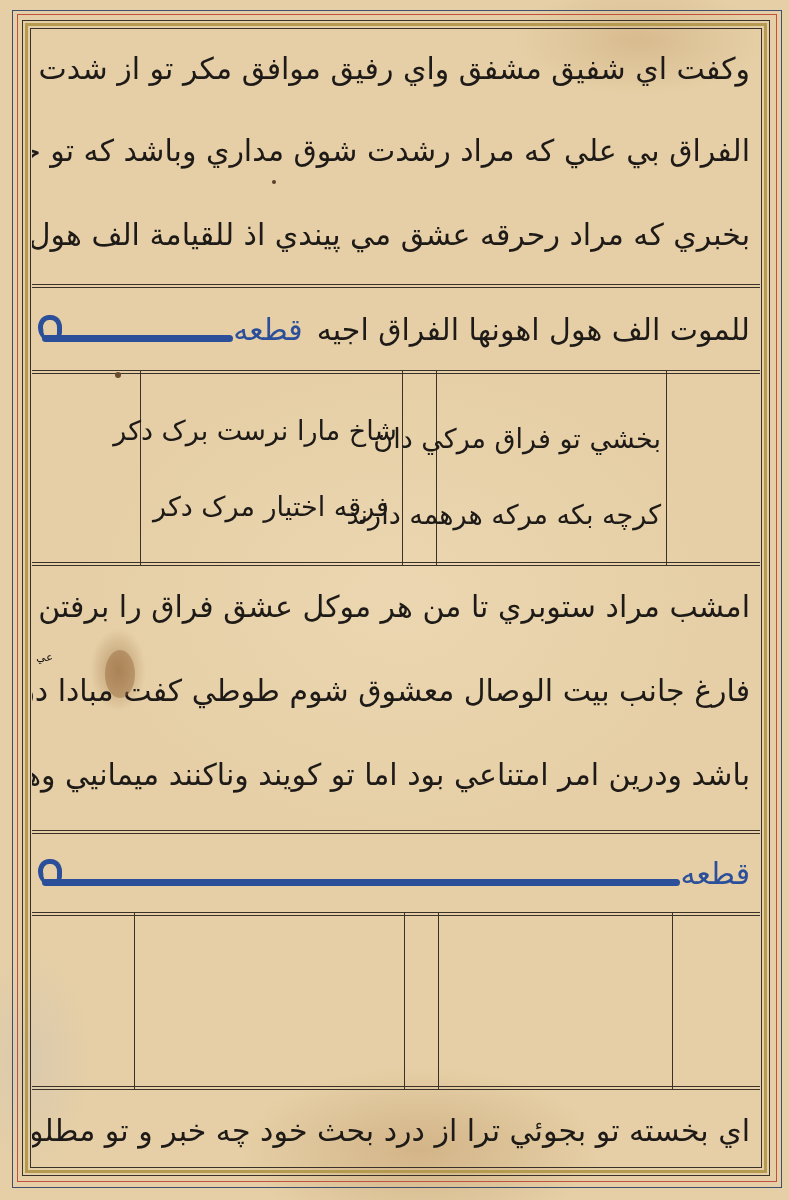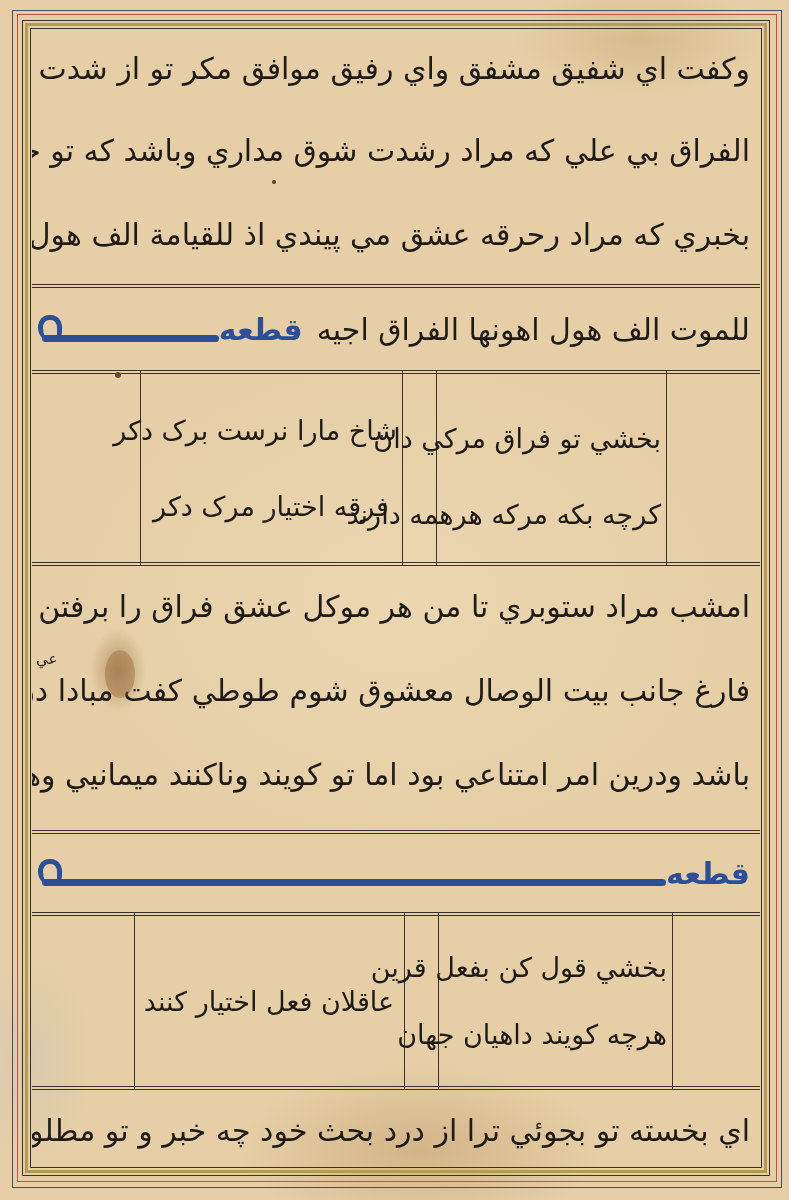--- a/index.html
+++ b/index.html
@@ -51,21 +51,21 @@
       position: absolute; left: 0; width: 728px; height: 74px;
       direction: rtl; display: flex; align-items: center; padding: 0 10px;
     }
     .heading-text {
       font-size: 30px; color: #1d1a17; white-space: nowrap; margin-left: 14px;
     }
     .heading-word {
       display: flex; align-items: center; direction: rtl; flex: 1;
     }
     .heading-label {
-      color: #2c4f9a; font-size: 30px; font-weight: bold; white-space: nowrap;
+      color: #2c4f9a; font-size: 30px; font-weight: normal; white-space: nowrap;
     }
     .heading-stroke {
       flex: 1; height: 7px; background: #2c4f9a; border-radius: 4px;
       margin-top: 18px; position: relative;
     }
     .heading-stroke::after {
       content: ""; position: absolute; left: -4px; top: -20px;
       width: 14px; height: 22px; border: 5px solid #2c4f9a;
       border-radius: 50% 50% 40% 60%; border-bottom: none;
     }
@@ -80,21 +80,21 @@
       position: absolute; top: 0; width: 1px; background: #3a3228;
     }
     .vcell {
       position: absolute; direction: rtl; text-align: center;
       font-size: 27px; color: #1d1a17; white-space: nowrap;
       display: flex; flex-direction: column; justify-content: space-around;
       padding: 18px 5px;
     }
     .vcell span { display: block; }
     .marginal {
-      position: absolute; font-size: 15px; color: #1d1a17; direction: rtl;
+      position: absolute; font-size: 12px; color: #1d1a17; direction: rtl;
     }
     .stain {
       position: absolute; border-radius: 50%;
     }
   </style>
 </head>
 <body>
 
 <div class="page">
 
@@ -151,26 +151,21 @@
       </span>
     </div>
 
     <div class="verse-table" style="top:882px; height:178px;">
       <div class="vt-border-top" style="top:0;"></div>
       <div class="vt-border-bot" style="top:174px;"></div>
       <div class="vcol-line" style="left:102px; height:178px;"></div>
       <div class="vcol-line" style="left:372px; height:178px;"></div>
       <div class="vcol-line" style="left:406px; height:178px;"></div>
       <div class="vcol-line" style="left:640px; height:178px;"></div>
-      <div class="vcell" style="left:406px; width:234px; top:4px; height:170px;">
-        <span>بخشي قول کن بفعل قرين</span>
-        <span>هرچه کويند داهيان جهان</span>
-      </div>
       <div class="vcell" style="left:102px; width:270px; top:4px; height:170px;">
-        <span>عاقلان فعل اختيار کنند</span>
       </div>
     </div>
 
     <div class="prose-line" style="top:1068px;">اي بخسته تو بجوئي ترا از درد بحث خود چه خبر و تو مطلوبي ترا از رنج</div>
   </div>
 
   <div class="stain" style="left:105px; top:650px; width:30px; height:48px; background:rgba(150,105,60,0.45);"></div>
   <div class="stain" style="left:272px; top:180px; width:4px; height:4px; background:#5a3f2a;"></div>
   <div class="stain" style="left:115px; top:372px; width:6px; height:6px; background:#6a4a30;"></div>
 </div>

